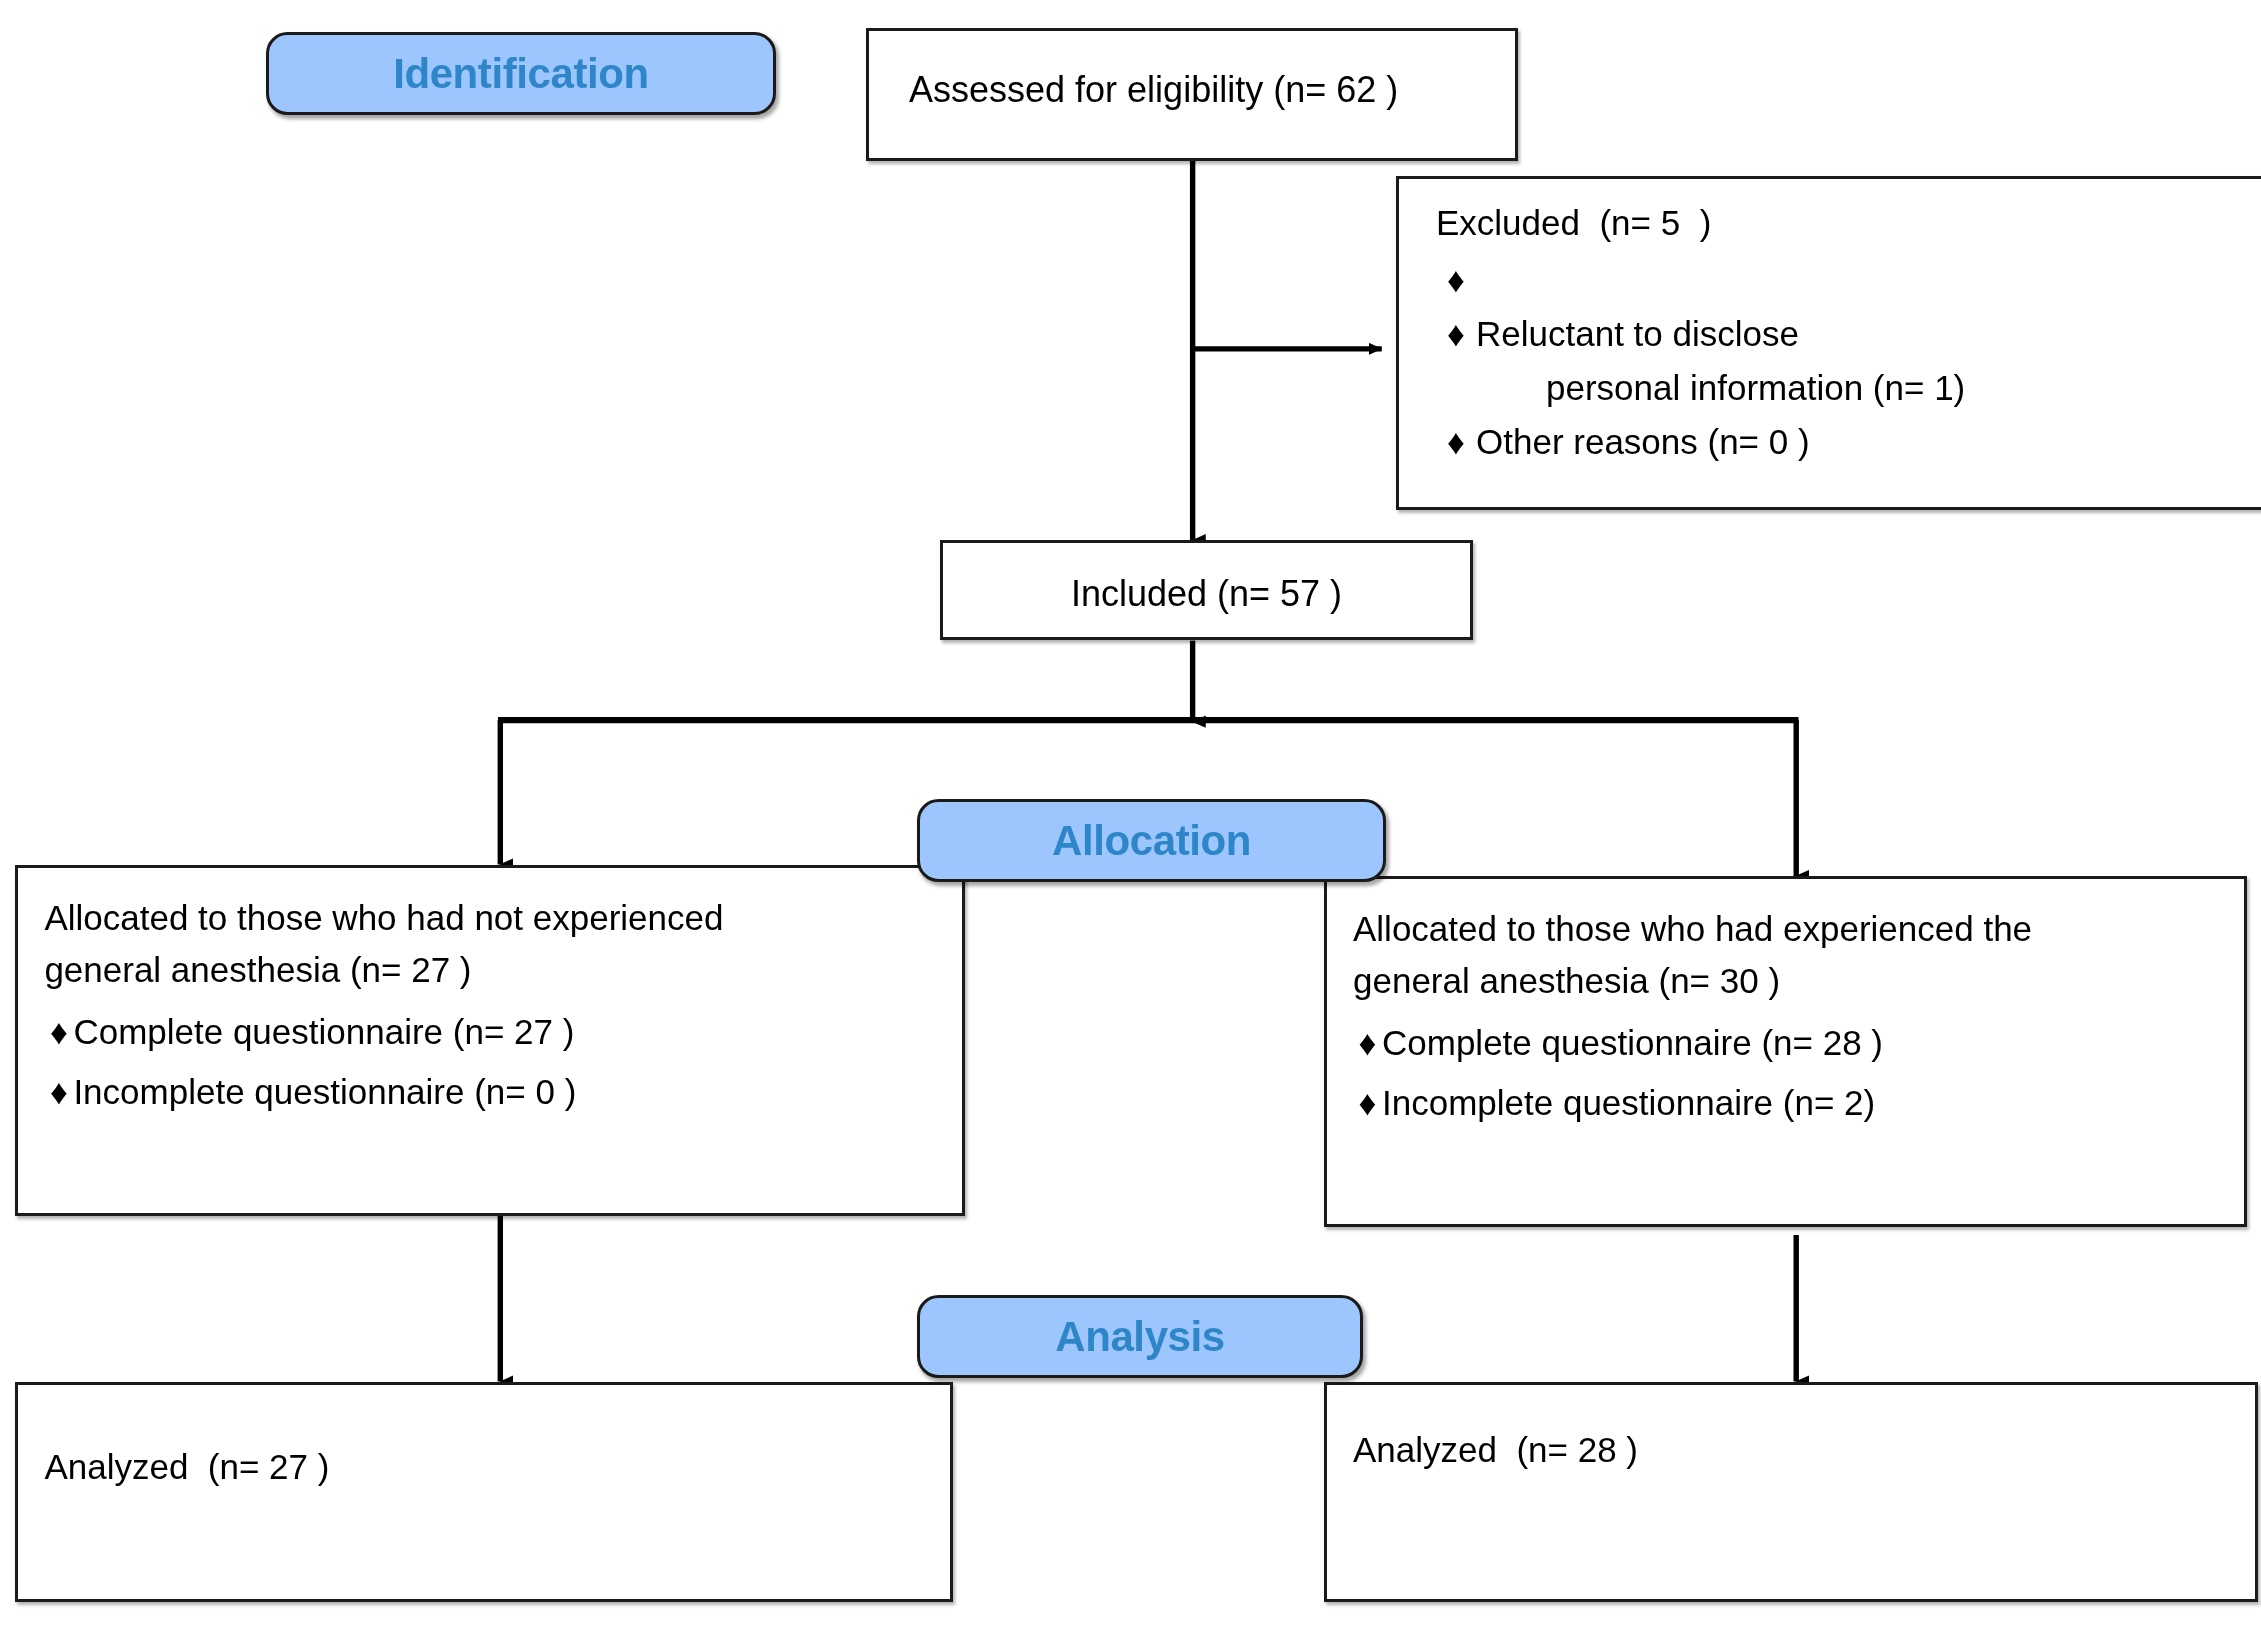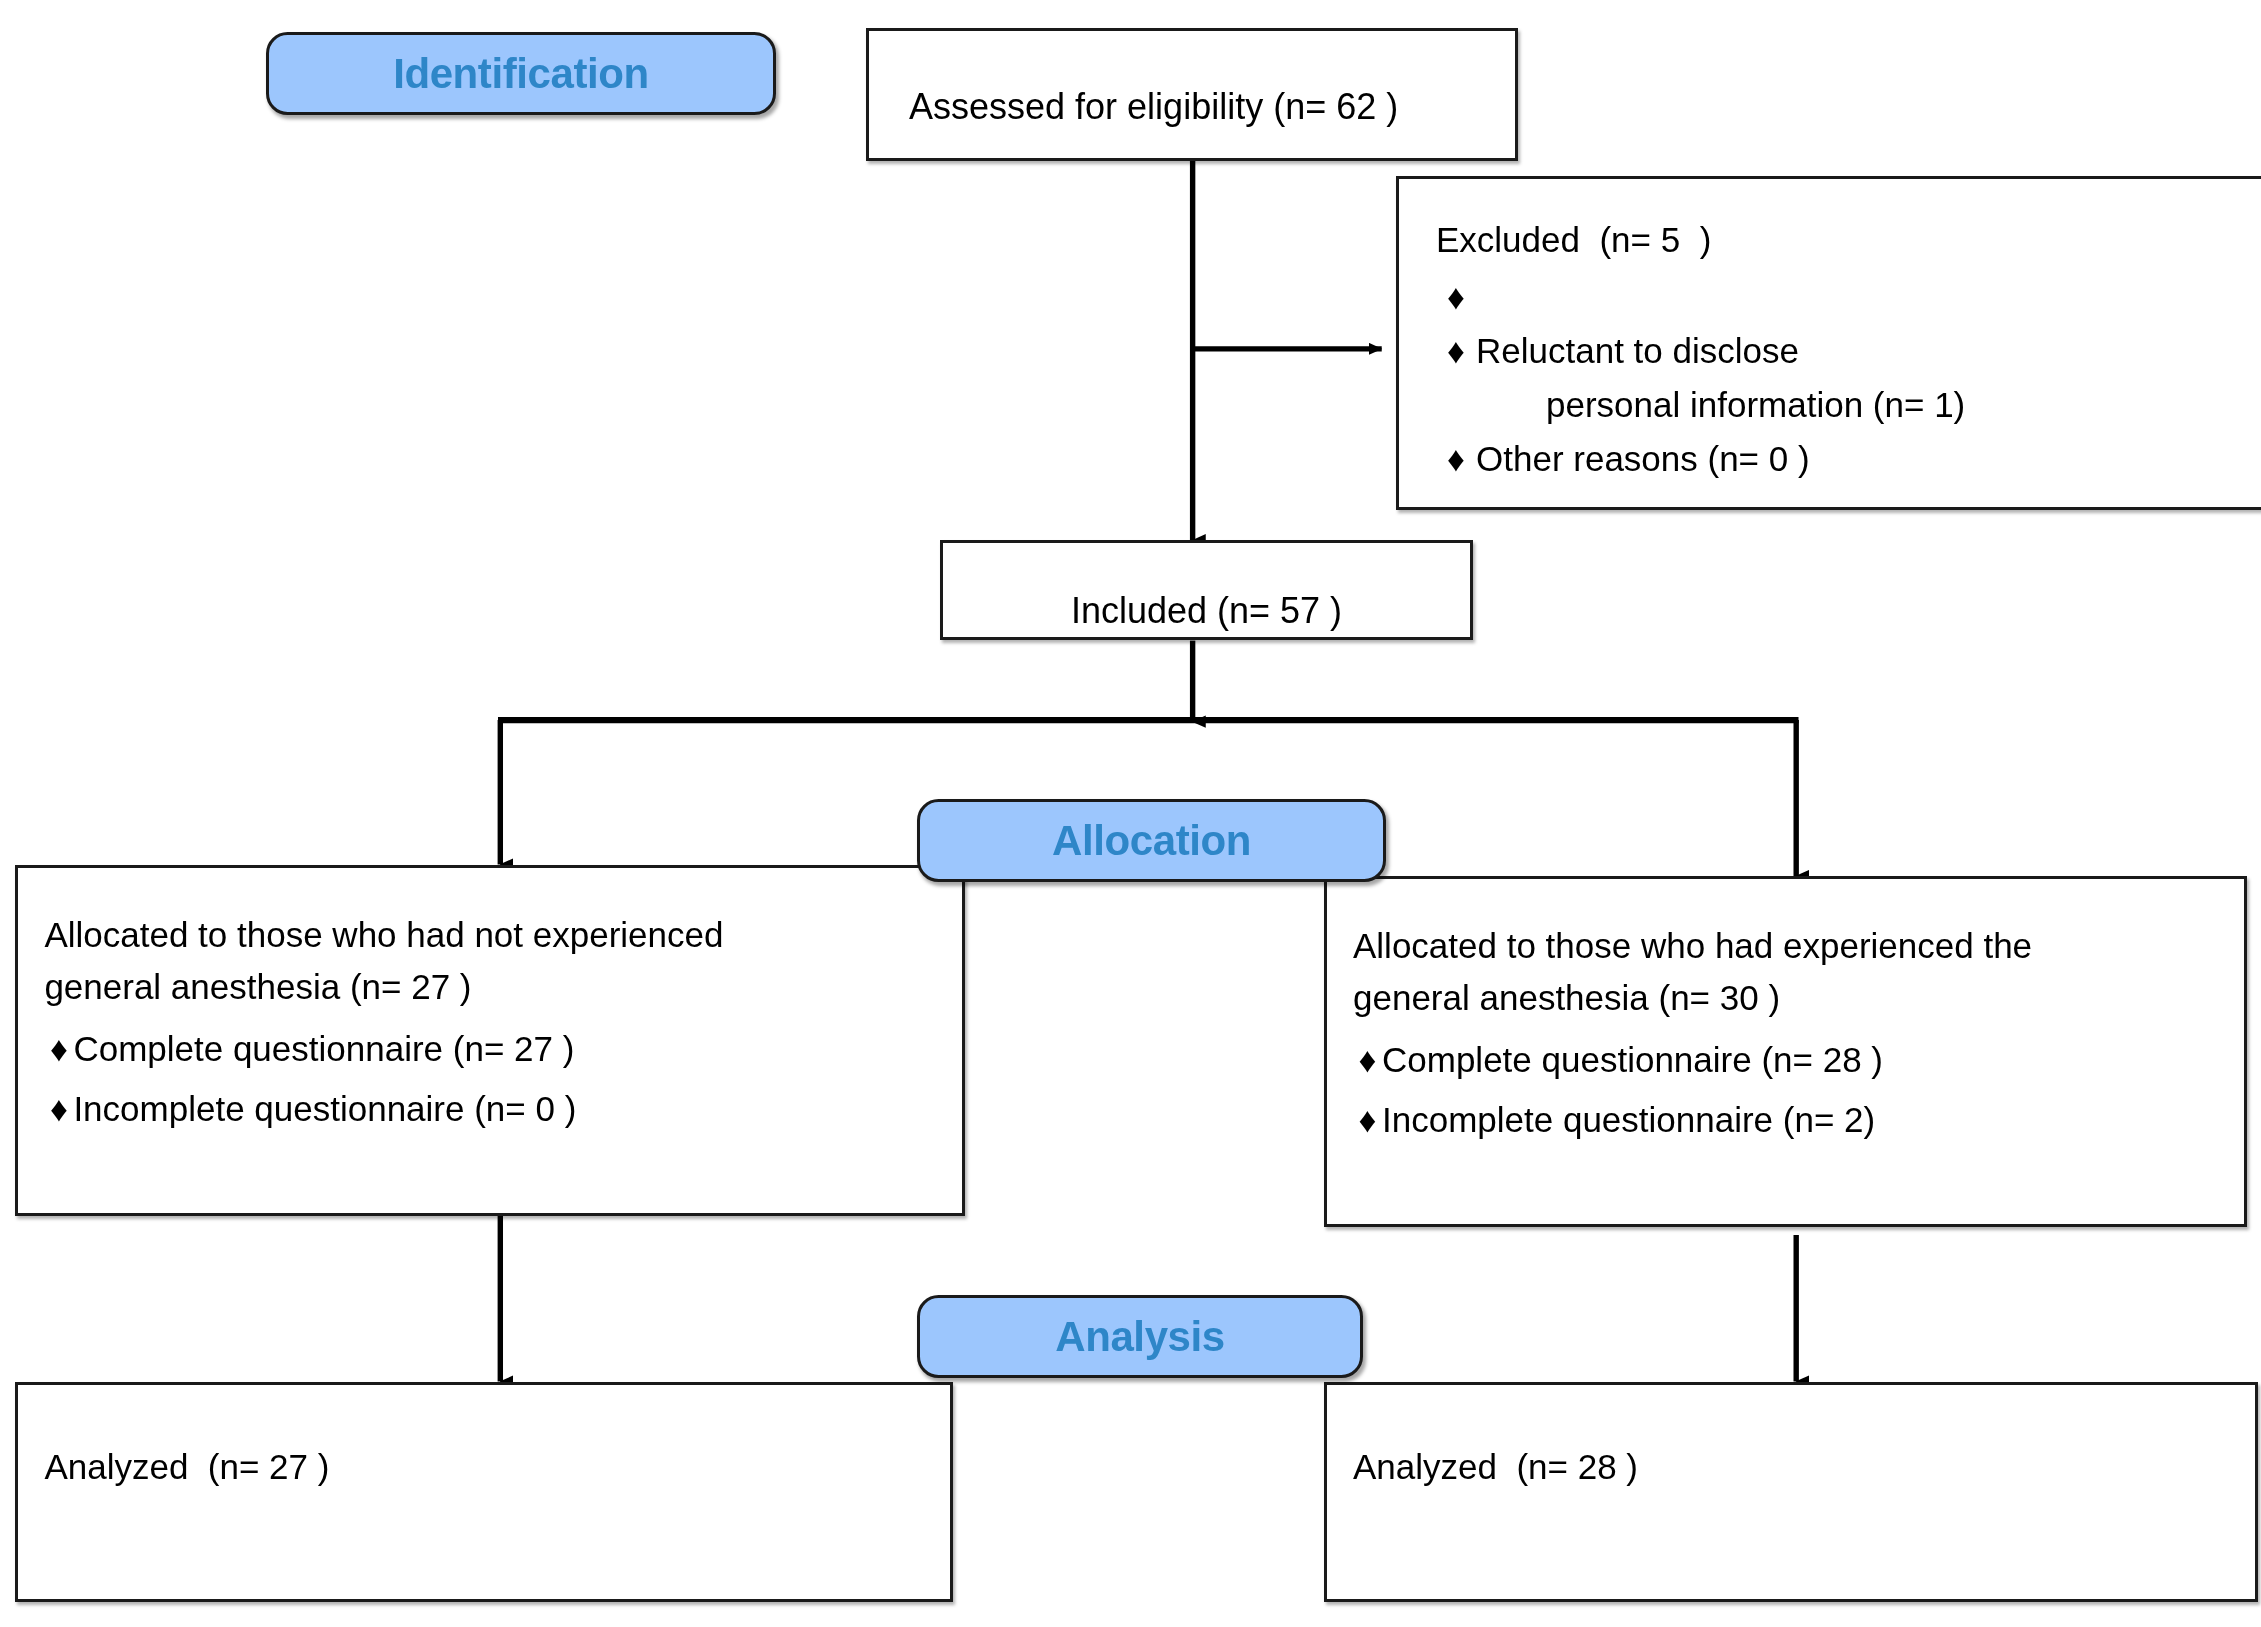--- a/index.html
+++ b/index.html
@@ -55,21 +55,20 @@
     border: 3.1px solid #1a1a1a;
     box-sizing: border-box;
     z-index: 20;
     box-shadow: 2.3px 3.1px 3.1px rgba(0,0,0,0.30);
   }
   .flow-box .body {
     padding: 0;
     color: #000000;
     font-family: "Liberation Sans", sans-serif;
     line-height: 1.28;
-    margin-top: 17px;
   }
   .line {
     display: block;
     white-space: pre;
   }
   .bullet-line {
     display: flex;
     align-items: flex-start;
     white-space: pre;
   }
@@ -190,21 +189,21 @@
       </div>
       <div style="height:15.4px;"></div>
       <div class="bullet-line">
         <span class="dia" style="width:29px;">♦</span>
         <span class="txt">Incomplete questionnaire (n= 2)</span>
       </div>
     </div>
   </div>
 
   <div class="flow-box" style="left:15.4px; top:1382px; width:938px; height:220px;">
-    <div class="body" style="font-size:35px; padding:43px 0 0 26px;">
+    <div class="body" style="font-size:35px; padding:60px 0 0 26px;">
       <span class="line">Analyzed  (n= 27 )</span>
     </div>
   </div>
 
   <div class="flow-box" style="left:1324px; top:1382px; width:934px; height:220px;">
     <div class="body" style="font-size:35px; padding:43px 0 0 26px;">
       <span class="line">Analyzed  (n= 28 )</span>
     </div>
   </div>
 

